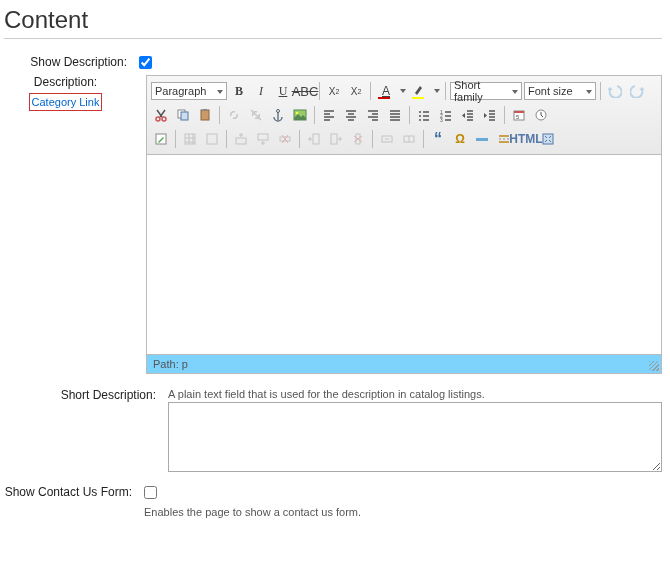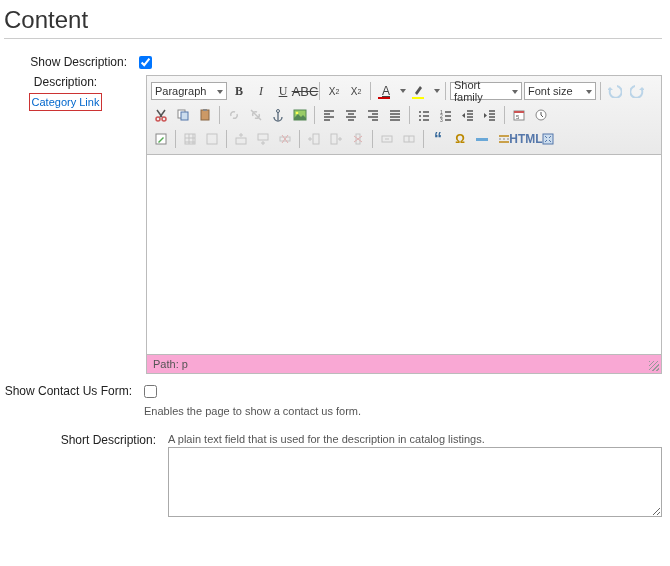--- a/index.html
+++ b/index.html
@@ -21,21 +21,21 @@
 .sel { font-size: 11px; border: 1px solid #aaa; background: #fff; padding: 1px 14px 1px 3px; position: relative; display: inline-flex; align-items: center; height: 18px; }
 .sel::after { content: ""; position: absolute; right: 3px; top: 7px; border-left: 3px solid transparent; border-right: 3px solid transparent; border-top: 4px solid #666; }
 .sel-paragraph { width: 76px; }
 .sel-ff { width: 72px; }
 .sel-fs { width: 72px; }
 .tbtn { width: 20px; height: 20px; display: inline-flex; align-items: center; justify-content: center; font-size: 12px; color: #444; cursor: pointer; border-radius: 2px; }
 .tbtn svg { width: 14px; height: 14px; display: block; }
 .sep { width: 1px; height: 18px; background: #bbb; margin: 0 2px; }
 .dim { opacity: 0.4; }
 .editor-area { border: 1px solid #bbb; border-top: none; height: 200px; background: #fff; }
-.editor-path { border: 1px solid #bbb; border-top: none; background: #f9a8d4; padding: 3px 6px; font-size: 11px; color: #555; position: relative; }
+.editor-path { border: 1px solid #bbb; border-top: none; background: #7dd3fc; padding: 3px 6px; font-size: 11px; color: #555; position: relative; }
 .resize-grip { position: absolute; right: 2px; bottom: 2px; width: 10px; height: 10px; background: repeating-linear-gradient(135deg,#999,#999 1px,transparent 1px,transparent 3px); }
 .helper-text { font-size: 11px; color: #555; margin-bottom: 2px; }
 .short-textarea { width: 100%; height: 70px; border: 1px solid #aaa; resize: both; font-family: Arial; font-size: 12px; padding: 2px; }
 .short-wrap { flex: 1; position: relative; }
 .txt-b { font-weight: bold; font-family: Georgia,serif; }
 .txt-i { font-style: italic; font-family: Georgia,serif; }
 .txt-u { text-decoration: underline; font-family: Georgia,serif; }
 .txt-s { text-decoration: line-through; font-size: 13px; }
 .colorbtn { position: relative; width: 22px; }
 .colorbar { position: absolute; bottom: 2px; left: 3px; width: 12px; height: 2px; }
@@ -311,28 +311,28 @@
         </div>
       </div>
       <div class="editor-area" contenteditable="true" style=""></div>
       <div class="editor-path">
         <span>Path: p</span>
         <div class="resize-grip"></div>
       </div>
     </div>
   </div>
 
+  <div class="field-row" style="margin-top:14px;">
+    <div class="field-label w-short">Short Description:</div>
+    <div class="short-wrap">
+      <div class="helper-text">A plain text field that is used for the description in catalog listings.</div>
+      <textarea class="short-textarea" style=""></textarea>
+    </div>
+  </div>
+
   <div class="field-row" style="margin-top:10px;">
     <div class="field-label w-contact">Show Contact Us Form:</div>
     <div>
       <input type="checkbox" class="chk" style="">
       <div class="helper-text" style="margin-top:4px;">Enables the page to show a contact us form.</div>
     </div>
   </div>
-
-  <div class="field-row" style="margin-top:14px;">
-    <div class="field-label w-short">Short Description:</div>
-    <div class="short-wrap">
-      <div class="helper-text">A plain text field that is used for the description in catalog listings.</div>
-      <textarea class="short-textarea" style=""></textarea>
-    </div>
-  </div>
 </div>
 
 </body></html>

